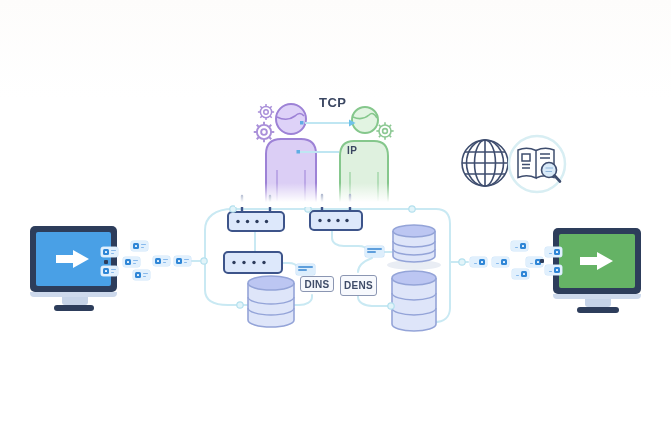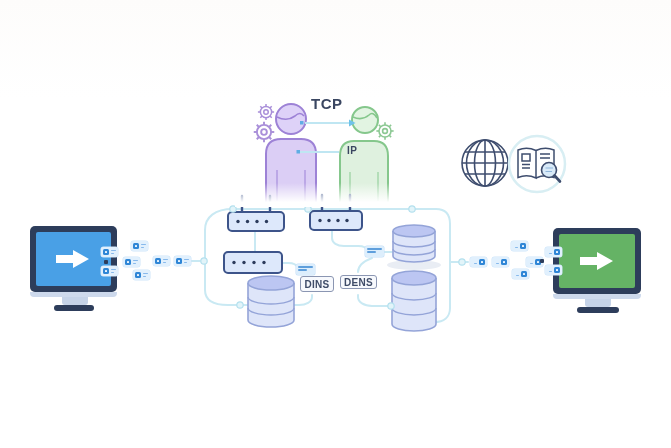--- a/index.html
+++ b/index.html
@@ -181,24 +181,24 @@
       <circle cx="412" cy="209" r="3.2"></circle>
       <circle cx="204" cy="261" r="3.2"></circle>
       <circle cx="240" cy="305" r="3.2"></circle>
       <circle cx="391" cy="306" r="3.2"></circle>
       <circle cx="462" cy="262" r="3.2"></circle>
     </g>
   </svg>
 
   <div class="fade" style="left:235px;top:183px;width:165px;height:24px;"></div>
 
-  <div class="cap" style="left:311px;top:95px;font-size:15px;">TCP</div>
+  <div class="cap" style="left:319px;top:95px;font-size:13px;">TCP</div>
   <div class="cap" style="left:347px;top:145px;font-size:10px;">IP</div>
   <div class="dns" style="left:300px;top:276px;width:34px;height:16px;">DINS</div>
-  <div class="dns" style="left:340px;top:275px;width:37px;height:14px;">DENS</div>
+  <div class="dns" style="left:340px;top:275px;width:37px;height:21px;">DENS</div>
 
   <div class="bezel" style="left:30px;top:226px;width:87px;height:66px;"></div>
   <div class="chin" style="left:30px;top:292px;width:87px;height:5px;"></div>
   <div class="screen" style="left:36px;top:232px;width:75px;height:54px;background:#49a0e6;">
     <svg width="36" height="22" style="position:absolute;left:19px;top:16px;">
       <path d="M1 7 H18 V2 L34 11 L18 20 V15 H1 Z" fill="#ffffff"></path>
     </svg>
   </div>
   <div class="neck" style="left:62px;top:297px;width:26px;height:8px;"></div>
   <div class="base" style="left:54px;top:305px;width:40px;height:6px;"></div>

